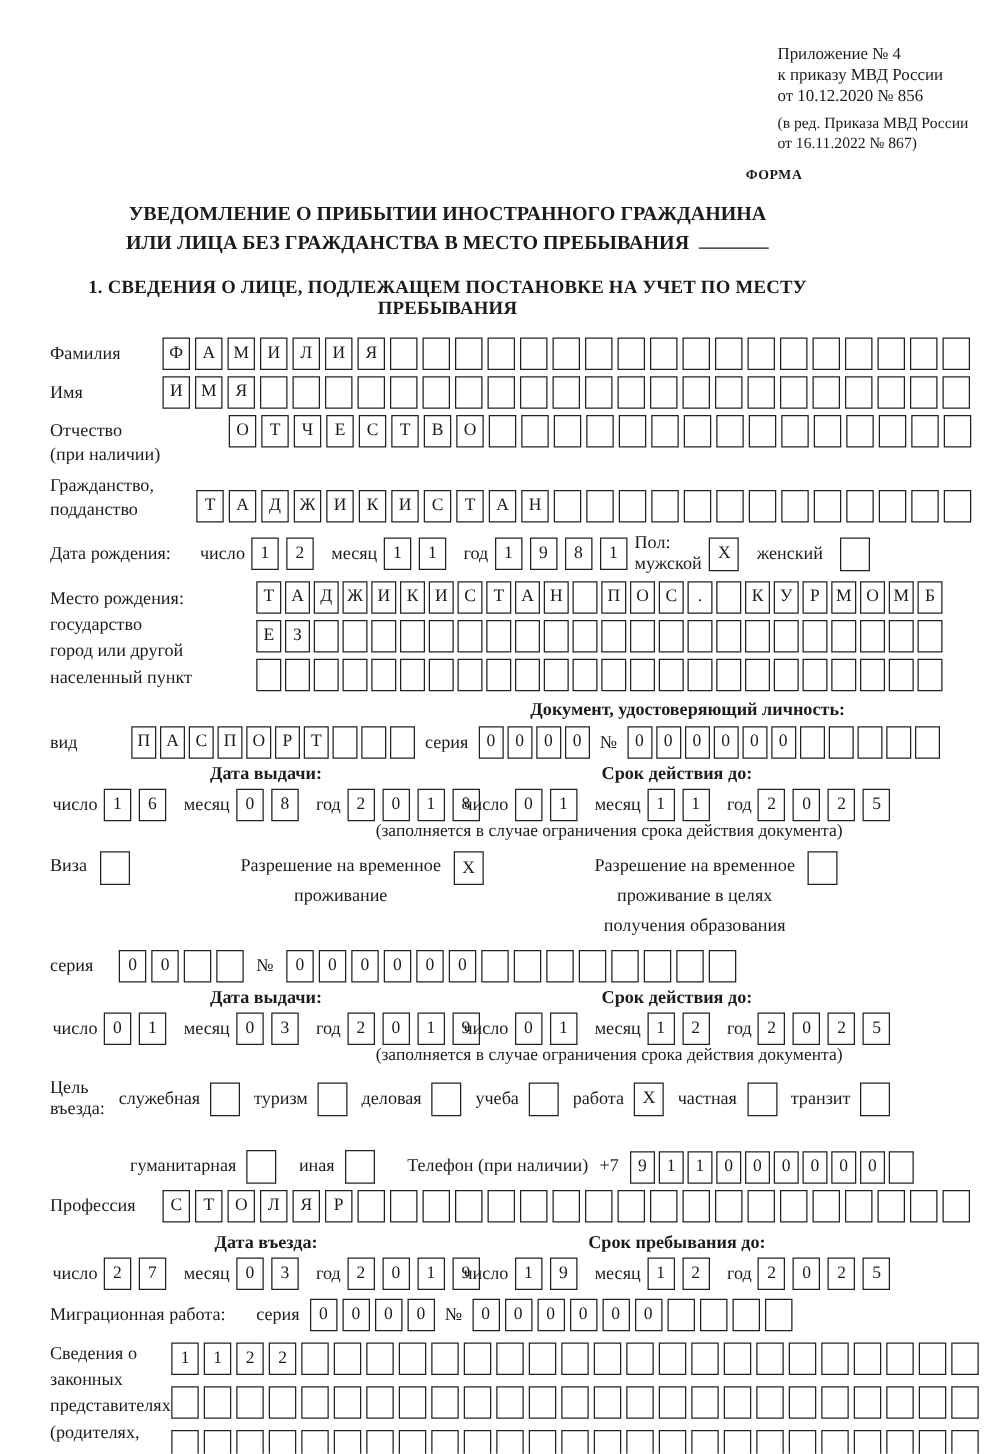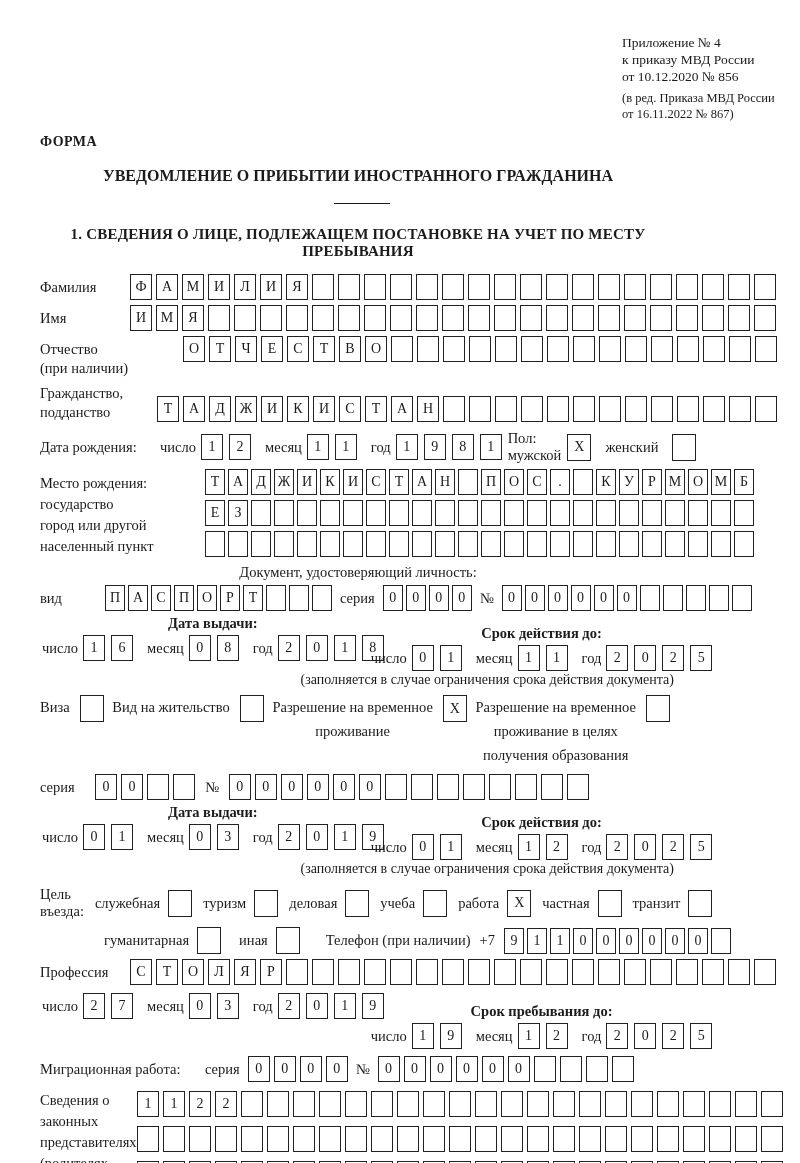--- a/index.html
+++ b/index.html
@@ -5,21 +5,21 @@
   html,body{margin:0;padding:0;}
   body{
     width:800px;height:1163px;overflow:hidden;background:#ffffff;color:#1b1b1b;
     font-family:"Liberation Serif","DejaVu Serif",serif;font-size:14.5px;
   }
   .page{box-sizing:border-box;width:696px;height:1163px;padding:34px 20px 0 40px;}
 
   
   .annex{margin-left:582px;font-size:13.5px;line-height:17px;white-space:nowrap;}
   .annex-note{font-size:12.5px;line-height:16px;margin-top:5px;white-space:nowrap;}
-  .form-word{text-align:left;padding-right:34px;font-weight:bold;font-size:14px;margin-top:12px;letter-spacing:.5px;}
+  .form-word{text-align:right;padding-right:34px;font-weight:bold;font-size:11px;margin-top:12px;letter-spacing:.5px;}
   .title{text-align:center;font-weight:bold;font-size:16px;line-height:23px;margin-top:14px;}
   .title-underline{display:inline-block;width:56px;border-bottom:1.7px solid #1b1b1b;height:2px;margin-left:8px;}
   .sect{font-weight:bold;font-size:15px;text-align:center;margin-top:16px;letter-spacing:.2px;}
 
   
   .cell{box-sizing:border-box;display:inline-flex;align-items:center;justify-content:center;
         width:22px;height:26px;border:1.6px solid #222;background:#fff;font-size:14px;flex:none;}
   .cellrow{display:inline-flex;gap:4px;flex:none;}
   .cellrow.tight{gap:3px;}
   .cellrow.tight .cell{width:20px;}
@@ -43,46 +43,46 @@
 
   
   .bp{display:flex;align-items:flex-start;margin-top:5px;}
   .bp-labels{width:165px;flex:none;line-height:21px;padding-top:4px;}
   .bp-rows{display:flex;flex-direction:column;gap:5px;}
   .reps{display:flex;align-items:flex-start;margin-top:6px;}
   .reps-labels{width:97px;flex:none;line-height:21px;padding-top:2px;}
   .reps-rows{display:flex;flex-direction:column;gap:9px;padding-top:3px;}
 
   
-  .doc-head{font-weight:normal;text-align:center;margin-top:7px;font-size:14.5px;}
+  .doc-head{font-weight:bold;text-align:right;margin-top:7px;font-size:14.5px;}
   .vnote{font-size:14px;text-align:right;margin-top:1px;padding-right:2px;}
   .intro{margin-top:9px;line-height:25px;}
 
   
   .duo{display:flex;margin-top:4px;}
   .half-l{width:52%;box-sizing:border-box;padding-left:2px;}
-  .half-r{width:48%;box-sizing:border-box;margin-top:10px;}
+  .half-r{width:48%;box-sizing:border-box;}
   .dgwrap{display:inline-block;text-align:center;}
   .dghead{font-weight:bold;margin-bottom:3px;}
   .dategrp{display:inline-flex;align-items:center;text-align:left;}
   .dglbl{flex:none;margin-right:5px;}
   .dcells{gap:6px;margin-right:14px;}
   .dcells:last-child{margin-right:0;}
 
   
   .optrow{display:flex;justify-content:space-between;align-items:flex-start;margin-top:7px;padding-right:6px;}
   .opt{display:flex;align-items:flex-start;}
   .optlines{text-align:center;line-height:24px;}
   .opt .checkbox{margin-left:10px;margin-top:0;}
 
   
   .purprow{display:flex;align-items:center;margin-top:9px;}
   .purp{display:flex;align-items:center;margin-left:11px;}
   .purp .checkbox{margin-left:8px;}
-  .purprow2{margin-left:64px;margin-top:7px;}
+  .purprow2{margin-left:64px;margin-top:24px;}
   .phone-lbl{margin-left:26px;flex:none;}
   .phone-pre{margin:0 9px;flex:none;}
 </style>
 </head>
 <body>
 
 <div class="page">
 
   <div class="annex">
     <div>Приложение № 4</div>
@@ -90,21 +90,21 @@
     <div>от 10.12.2020 № 856</div>
     <div class="annex-note">
       <div>(в ред. Приказа МВД России</div>
       <div>от 16.11.2022 № 867)</div>
     </div>
   </div>
   <div class="form-word">ФОРМА</div>
 
   <div class="title">
     <div>УВЕДОМЛЕНИЕ О ПРИБЫТИИ ИНОСТРАННОГО ГРАЖДАНИНА</div>
-    <div><span class="title-underline"></span></div>
+    <div><span>ИЛИ ЛИЦА БЕЗ ГРАЖДАНСТВА В МЕСТО ПРЕБЫВАНИЯ</span><span class="title-underline"></span></div>
   </div>
 
   <div class="sect">1. СВЕДЕНИЯ О ЛИЦЕ, ПОДЛЕЖАЩЕМ ПОСТАНОВКЕ НА УЧЕТ ПО МЕСТУ ПРЕБЫВАНИЯ</div>
 
   <div class="frow" style="margin-top:14px;">
     <span class="flabel w-sur">Фамилия</span>
     <span class="cellrow">
         <span class="cell">Ф</span>
         <span class="cell">А</span>
         <span class="cell">М</span>
@@ -439,26 +439,20 @@
 
   <div class="optrow">
     <div class="opt">
       <div class="optlines">
           <div>Виза</div>
         </div>
       <span class="checkbox"></span>
     </div>
     <div class="opt">
       <div class="optlines">
-          <div>Вид на жительство</div>
-        </div>
-      <span class="checkbox"></span>
-    </div>
-    <div class="opt">
-      <div class="optlines">
         <div>Разрешение на временное</div>
         <div>проживание</div>
       </div>
       <span class="checkbox">X</span>
     </div>
     <div class="opt">
       <div class="optlines">
         <div>Разрешение на временное</div>
         <div>проживание в целях</div>
         <div>получения образования</div>
@@ -630,20 +624,21 @@
         <span class="cell"></span>
         <span class="cell"></span>
         <span class="cell"></span>
         <span class="cell"></span>
       </span>
   </div>
 
   <div class="duo" style="margin-top:8px;">
     <div class="half-l">
       <span class="dgwrap">
+        <div class="dghead">Дата въезда:</div>
         <span class="dategrp">
           <span class="dglbl">число</span>
           <span class="cellrow dcells">
               <span class="cell">2</span>
               <span class="cell">7</span>
             </span>
           <span class="dglbl">месяц</span>
           <span class="cellrow dcells">
               <span class="cell">0</span>
               <span class="cell">3</span>

